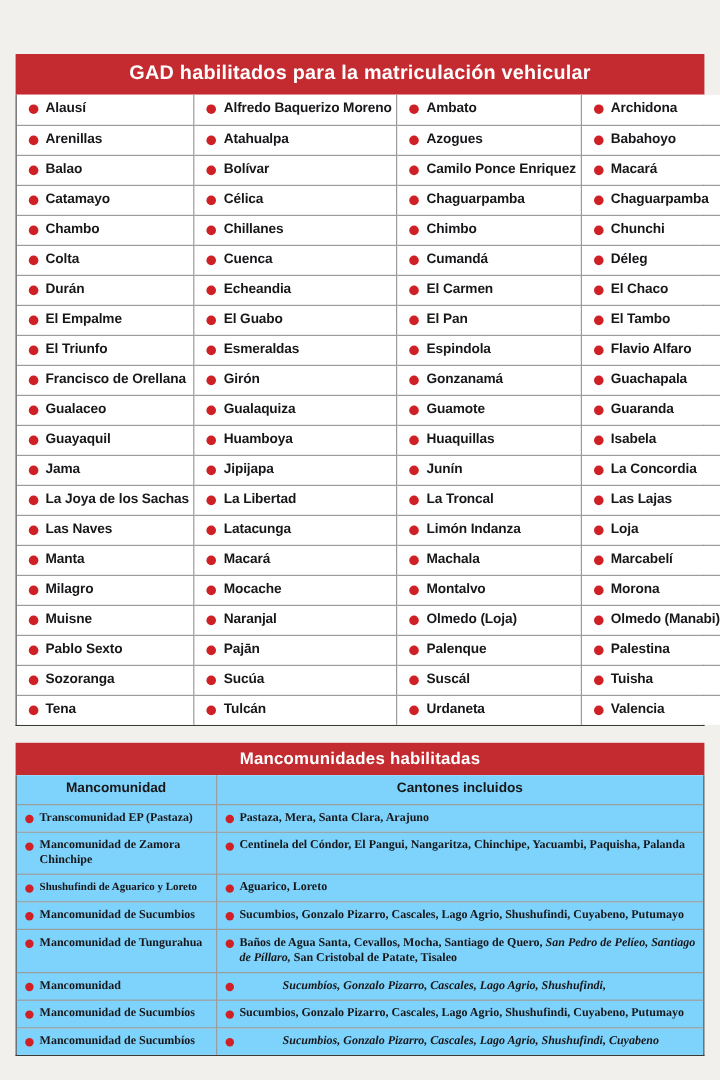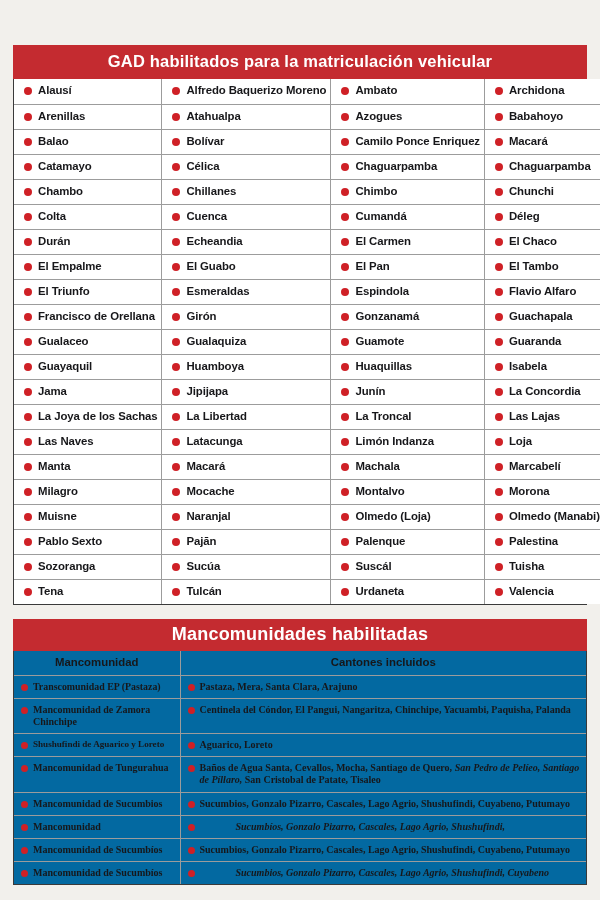--- a/index.html
+++ b/index.html
@@ -31,21 +31,21 @@
     font-weight: bold;
     letter-spacing: .2px;
     width: 100%;
   }
   .card-header.t1 {
     font-size: 16.5px;
     padding: 7px 0 8px 0;
     margin-top: 40px;
   }
   .card-header.t2 {
-    font-size: 18px;
+    font-size: 14px;
     padding: 5px 0 6px 0;
   }
 
   table { border-collapse: collapse; width: 100%; }
 
   
   .gad td {
     border-right: 1px solid #9c9c9c;
     border-bottom: 1px solid #9c9c9c;
     height: 25px;
@@ -79,21 +79,21 @@
   }
 
   .gap { height: 14px; }
 
   
   .mc { table-layout: fixed; }
   .mc th, .mc td {
     border-right: 1px solid #9c9c9c;
     border-bottom: 1px solid #9c9c9c;
     vertical-align: top;
-    background: #0369a1;
+    background: #7dd3fc;
   }
   .mc tr:last-child td { border-bottom: none; }
   .mc th:last-child, .mc td:last-child { border-right: none; }
   .mc th {
     text-align: center;
     font-size: 11.4px;
     font-weight: bold;
     color: #17171a;
     padding: 5px 0 6px 0;
     height: 24px;
@@ -729,41 +729,41 @@
               <span class="mcell">
                 <span class="bullet sm"></span>
                 <span class="mtxt">Aguarico, Loreto</span>
               </span>
             </td>
           </tr>
           <tr>
             <td class="col-a">
               <span class="mcell">
                 <span class="bullet sm"></span>
+                <span class="mtxt">Mancomunidad de Sucumbios</span>
+              </span>
+            </td>
+            <td>
+              <span class="mcell">
+                <span class="bullet sm"></span>
+                <span class="mtxt">Sucumbios, Gonzalo Pizarro, Cascales, Lago Agrio, Shushufindi, Cuyabeno, Putumayo</span>
+              </span>
+            </td>
+          </tr>
+          <tr>
+            <td class="col-a">
+              <span class="mcell">
+                <span class="bullet sm"></span>
                 <span class="mtxt">Mancomunidad de Tungurahua</span>
               </span>
             </td>
             <td>
               <span class="mcell">
                 <span class="bullet sm"></span>
                 <span class="mtxt"><span>Baños de Agua Santa, Cevallos, Mocha, Santiago de Quero, </span><span class="it">San Pedro de Pelíeo, Santiago de Píllaro,</span><span> San Cristobal de Patate, Tisaleo</span></span>
-              </span>
-            </td>
-          </tr>
-          <tr>
-            <td class="col-a">
-              <span class="mcell">
-                <span class="bullet sm"></span>
-                <span class="mtxt">Mancomunidad de Sucumbios</span>
-              </span>
-            </td>
-            <td>
-              <span class="mcell">
-                <span class="bullet sm"></span>
-                <span class="mtxt">Sucumbios, Gonzalo Pizarro, Cascales, Lago Agrio, Shushufindi, Cuyabeno, Putumayo</span>
               </span>
             </td>
           </tr>
           <tr>
             <td class="col-a">
               <span class="mcell">
                 <span class="bullet sm"></span>
                 <span class="mtxt">Mancomunidad</span>
               </span>
             </td>

